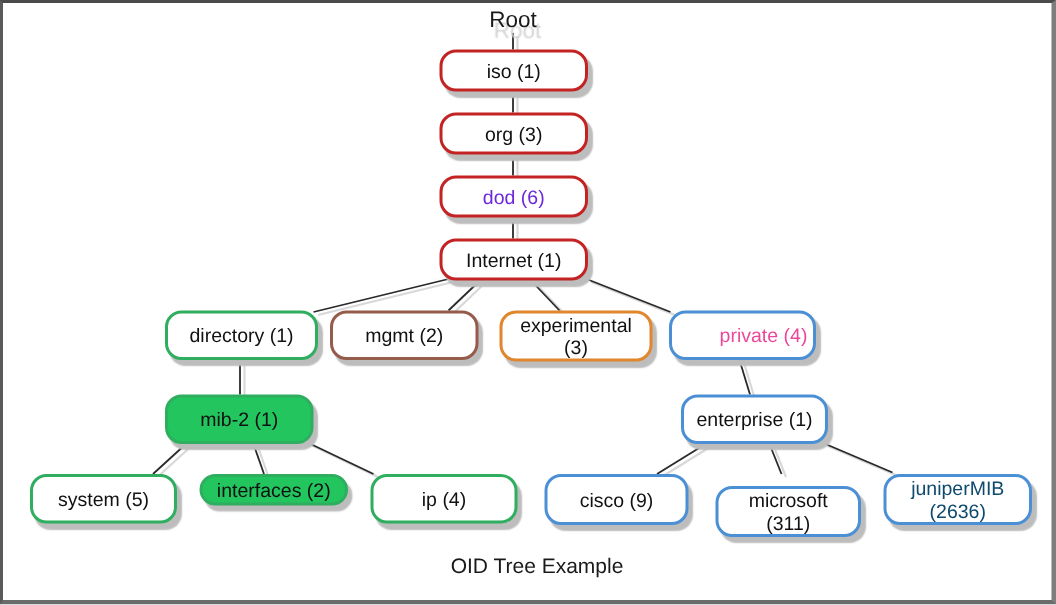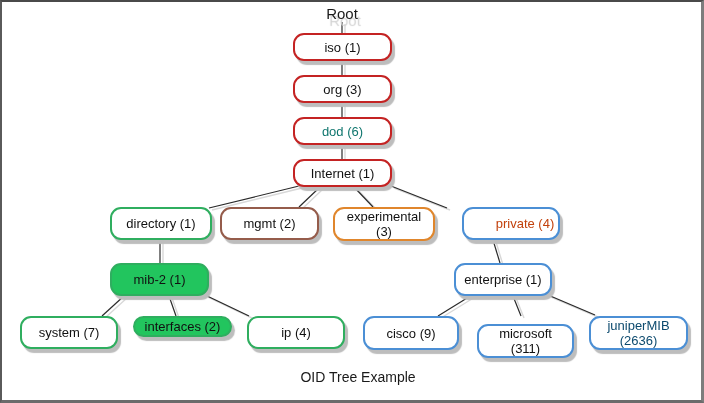--- a/index.html
+++ b/index.html
@@ -89,30 +89,30 @@
       <line x1="470" y1="293" x2="436" y2="314" stroke="#2a2a2a" stroke-width="1.2"></line>
       <line x1="514" y1="296" x2="522" y2="316" stroke="#d8d8d8" stroke-width="1.4"></line>
       <line x1="511" y1="294" x2="519" y2="314" stroke="#2a2a2a" stroke-width="1.2"></line>
       <line x1="549" y1="295" x2="596" y2="315" stroke="#d8d8d8" stroke-width="1.4"></line>
       <line x1="546" y1="293" x2="593" y2="313" stroke="#2a2a2a" stroke-width="1.2"></line>
     </svg>
   <div class="root-label">Root</div>
   <div id="nodes">
       <div class="node" style="left: 291px; top: 31px; width: 99px; height: 28px; border-color: rgb(196, 35, 35); background: rgb(255, 255, 255); color: rgb(17, 17, 17); box-shadow: rgb(189, 189, 189) 3px 4px 1px;">iso (1)</div>
       <div class="node" style="left: 291px; top: 73px; width: 99px; height: 28px; border-color: rgb(196, 35, 35); background: rgb(255, 255, 255); color: rgb(17, 17, 17); box-shadow: rgb(189, 189, 189) 3px 4px 1px;">org (3)</div>
-      <div class="node" style="left: 291px; top: 115px; width: 99px; height: 28px; border-color: rgb(196, 35, 35); background: rgb(255, 255, 255); color: #0f766e; box-shadow: rgb(189, 189, 189) 3px 4px 1px;">dod (6)</div>
+      <div class="node" style="left: 291px; top: 115px; width: 99px; height: 28px; border-color: rgb(196, 35, 35); background: rgb(255, 255, 255); color: #6d28d9; box-shadow: rgb(189, 189, 189) 3px 4px 1px;">dod (6)</div>
       <div class="node" style="left: 291px; top: 157px; width: 99px; height: 28px; border-color: rgb(196, 35, 35); background: rgb(255, 255, 255); color: rgb(17, 17, 17); box-shadow: rgb(189, 189, 189) 3px 4px 1px;">Internet (1)</div>
       <div class="node" style="left: 108px; top: 205px; width: 102px; height: 33px; border-color: rgb(47, 174, 95); background: rgb(255, 255, 255); color: rgb(17, 17, 17); box-shadow: rgb(189, 189, 189) 3px 4px 1px;">directory (1)</div>
       <div class="node" style="left: 218px; top: 205px; width: 99px; height: 33px; border-color: rgb(149, 92, 75); background: rgb(255, 255, 255); color: rgb(17, 17, 17); box-shadow: rgb(189, 189, 189) 3px 4px 1px;">mgmt (2)</div>
       <div class="node" style="left: 331px; top: 205px; width: 102px; height: 34px; border-color: rgb(224, 134, 44); background: rgb(255, 255, 255); color: rgb(17, 17, 17); box-shadow: rgb(189, 189, 189) 3px 4px 1px;">experimental
 (3)</div>
-      <div class="node" style="left: 460px; top: 205px; width: 98px; height: 33px; border-color: rgb(75, 143, 213); background: rgb(255, 255, 255); color: #c2410c; box-shadow: rgb(189, 189, 189) 3px 4px 1px; padding-left: 28px;">private (4)</div>
+      <div class="node" style="left: 444px; top: 205px; width: 98px; height: 33px; border-color: rgb(75, 143, 213); background: rgb(255, 255, 255); color: #ec4899; box-shadow: rgb(189, 189, 189) 3px 4px 1px; padding-left: 28px;">private (4)</div>
       <div class="node" style="left: 108px; top: 261px; width: 99px; height: 33px; border-color: rgb(47, 174, 95); background: #22c55e; color: rgb(17, 17, 17); box-shadow: rgb(189, 189, 189) 3px 4px 1px;">mib-2 (1)</div>
       <div class="node" style="left: 452px; top: 261px; width: 98px; height: 33px; border-color: rgb(75, 143, 213); background: rgb(255, 255, 255); color: rgb(17, 17, 17); box-shadow: rgb(189, 189, 189) 3px 4px 1px;">enterprise (1)</div>
-      <div class="node" style="left: 18px; top: 314px; width: 98px; height: 33px; border-color: rgb(47, 174, 95); background: rgb(255, 255, 255); color: rgb(17, 17, 17); box-shadow: rgb(189, 189, 189) 3px 4px 1px;">system (7)</div>
+      <div class="node" style="left: 18px; top: 314px; width: 98px; height: 33px; border-color: rgb(47, 174, 95); background: rgb(255, 255, 255); color: rgb(17, 17, 17); box-shadow: rgb(189, 189, 189) 3px 4px 1px;">system (5)</div>
       <div class="node" style="left: 131px; top: 314px; width: 99px; height: 21px; border-color: rgb(47, 174, 95); background: #22c55e; color: rgb(17, 17, 17); box-shadow: rgb(189, 189, 189) 3px 4px 1px;">interfaces (2)</div>
       <div class="node" style="left: 245px; top: 314px; width: 98px; height: 33px; border-color: rgb(47, 174, 95); background: rgb(255, 255, 255); color: rgb(17, 17, 17); box-shadow: rgb(189, 189, 189) 3px 4px 1px;">ip (4)</div>
       <div class="node" style="left: 361px; top: 314px; width: 96px; height: 34px; border-color: rgb(75, 143, 213); background: rgb(255, 255, 255); color: rgb(17, 17, 17); box-shadow: rgb(189, 189, 189) 3px 4px 1px;">cisco (9)</div>
       <div class="node" style="left: 475px; top: 322px; width: 97px; height: 34px; border-color: rgb(75, 143, 213); background: rgb(255, 255, 255); color: rgb(17, 17, 17); box-shadow: rgb(189, 189, 189) 3px 4px 1px;">microsoft
 (311)</div>
       <div class="node" style="left: 587px; top: 314px; width: 99px; height: 34px; border-color: rgb(75, 143, 213); background: rgb(255, 255, 255); color: #0c4a6e; box-shadow: rgb(189, 189, 189) 3px 4px 1px;">juniperMIB
 (2636)</div>
     </div>
   <div class="caption">OID Tree Example</div>
 </div>

